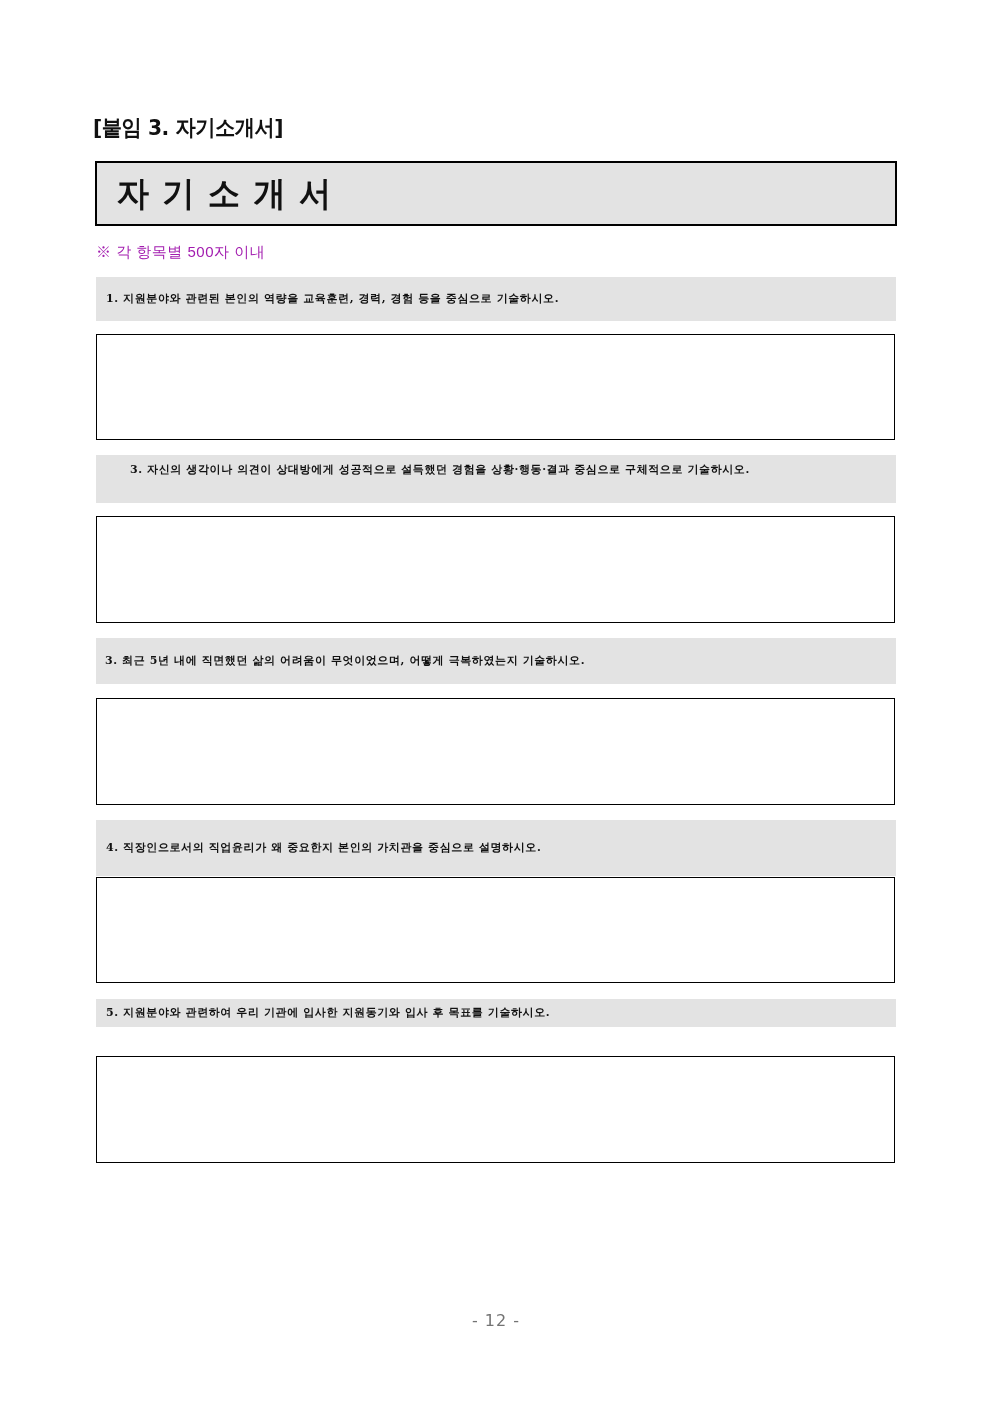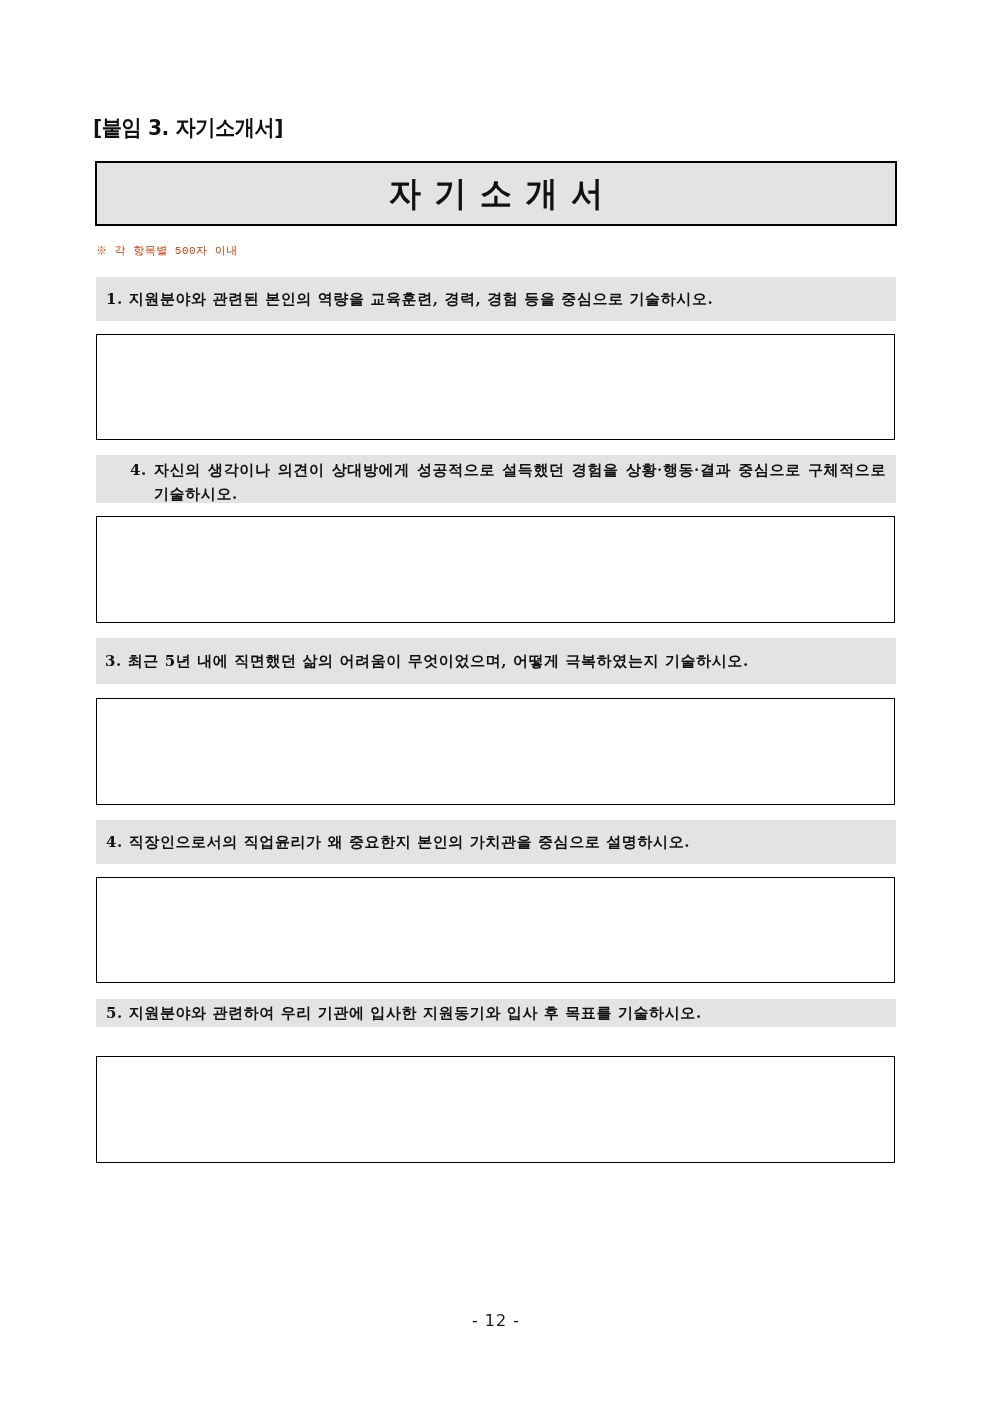--- a/index.html
+++ b/index.html
@@ -1,61 +1,61 @@
 <!DOCTYPE html>
 <html><head>
 <meta charset="utf-8">
 <style>
   html, body { margin: 0; padding: 0; background: #ffffff; }
   body { width: 992px; height: 1403px; position: relative; overflow: hidden;
          font-family: "DejaVu Serif", "Liberation Serif", serif; color: #111; }
   .attach-label { position: absolute; left: 93px; top: 113px; font-family: "DejaVu Sans", "Liberation Sans", sans-serif;
                   font-weight: bold; font-size: 22px; letter-spacing: -0.5px; transform: scaleX(0.92); transform-origin: left; }
   .title-box { position: absolute; left: 95px; top: 161px; width: 798px; height: 61px;
-               border: 2px solid #000; background: #e3e3e3; display: flex; align-items: center; justify-content: center; }
+               border: 2px solid #000; background: #e3e3e3; display: flex; align-items: center; }
   .title-text { font-family: "DejaVu Sans", "Liberation Sans", sans-serif; font-weight: bold; font-size: 34px;
                 letter-spacing: 14px; padding-left: 14px; transform: scaleX(0.95); }
-  .note { position: absolute; left: 96px; top: 243px; font-family: Liberation Mono, monospace;
-          font-size: 11px; letter-spacing: 0.5px; color: #c2410c; }
+  .note { position: absolute; left: 96px; top: 243px; font-family: Liberation Sans, sans-serif;
+          font-size: 15px; letter-spacing: 0.5px; color: #a21caf; }
   .q-bar { position: absolute; left: 96px; width: 800px; background: #e3e3e3; box-sizing: border-box;
-           padding: 0 10px 0 10px; font-size: 15px; font-weight: bold; line-height: 24px; display: flex; align-items: center; }
+           padding: 0 10px 0 10px; font-size: 11px; font-weight: bold; line-height: 24px; display: flex; align-items: center; }
   .q-bar .txt { letter-spacing: 0.6px; }
   .q-bar.two { display: block; padding-top: 3px; }
   .q-bar.two .txt { display: block; text-indent: -24px; padding-left: 24px; text-align: justify; text-align-last: left; }
   .a-box { position: absolute; left: 96px; width: 799px; height: 105px; border: 1px solid #000; background: #fff; box-sizing: border-box; }
   .page-num { position: absolute; left: 0; width: 992px; top: 1311px; text-align: center;
-              font-family: "DejaVu Sans", "Liberation Sans", sans-serif; font-size: 16px; color: #0f172a; letter-spacing: 1px; }
+              font-family: "DejaVu Sans", "Liberation Sans", sans-serif; font-size: 16px; color: #737373; letter-spacing: 1px; }
 </style>
 </head>
 <body>
 
 <div class="attach-label">[붙임 3. 자기소개서]</div>
 
 <div class="title-box">
   <span class="title-text">자기소개서</span>
 </div>
 
 <div class="note">※ 각 항목별 500자 이내</div>
 
 <div class="q-bar" style="top:277px;height:44px;">
   <span class="txt">1. 지원분야와 관련된 본인의 역량을 교육훈련, 경력, 경험 등을 중심으로 기술하시오.</span>
 </div>
 <div class="a-box" style="top:334px;height:106px;"></div>
 
 <div class="q-bar two" style="top:455px;height:48px;padding-left:34px;">
-  <span class="txt">4. 자신의 생각이나 의견이 상대방에게 성공적으로 설득했던 경험을 상황·행동·결과 중심으로 구체적으로 기술하시오.</span>
+  <span class="txt">3. 자신의 생각이나 의견이 상대방에게 성공적으로 설득했던 경험을 상황·행동·결과 중심으로 구체적으로 기술하시오.</span>
 </div>
 <div class="a-box" style="top:516px;height:107px;"></div>
 
 <div class="q-bar" style="top:638px;height:46px;padding-left:9px;">
   <span class="txt">3. 최근 5년 내에 직면했던 삶의 어려움이 무엇이었으며, 어떻게 극복하였는지 기술하시오.</span>
 </div>
 <div class="a-box" style="top:698px;height:107px;"></div>
 
-<div class="q-bar" style="top:820px;height:44px;">
+<div class="q-bar" style="top:820px;height:56px;">
   <span class="txt">4. 직장인으로서의 직업윤리가 왜 중요한지 본인의 가치관을 중심으로 설명하시오.</span>
 </div>
 <div class="a-box" style="top:877px;height:106px;"></div>
 
 <div class="q-bar" style="top:999px;height:28px;">
   <span class="txt">5. 지원분야와 관련하여 우리 기관에 입사한 지원동기와 입사 후 목표를 기술하시오.</span>
 </div>
 <div class="a-box" style="top:1056px;height:107px;"></div>
 
 <div class="page-num">- 12 -</div>

